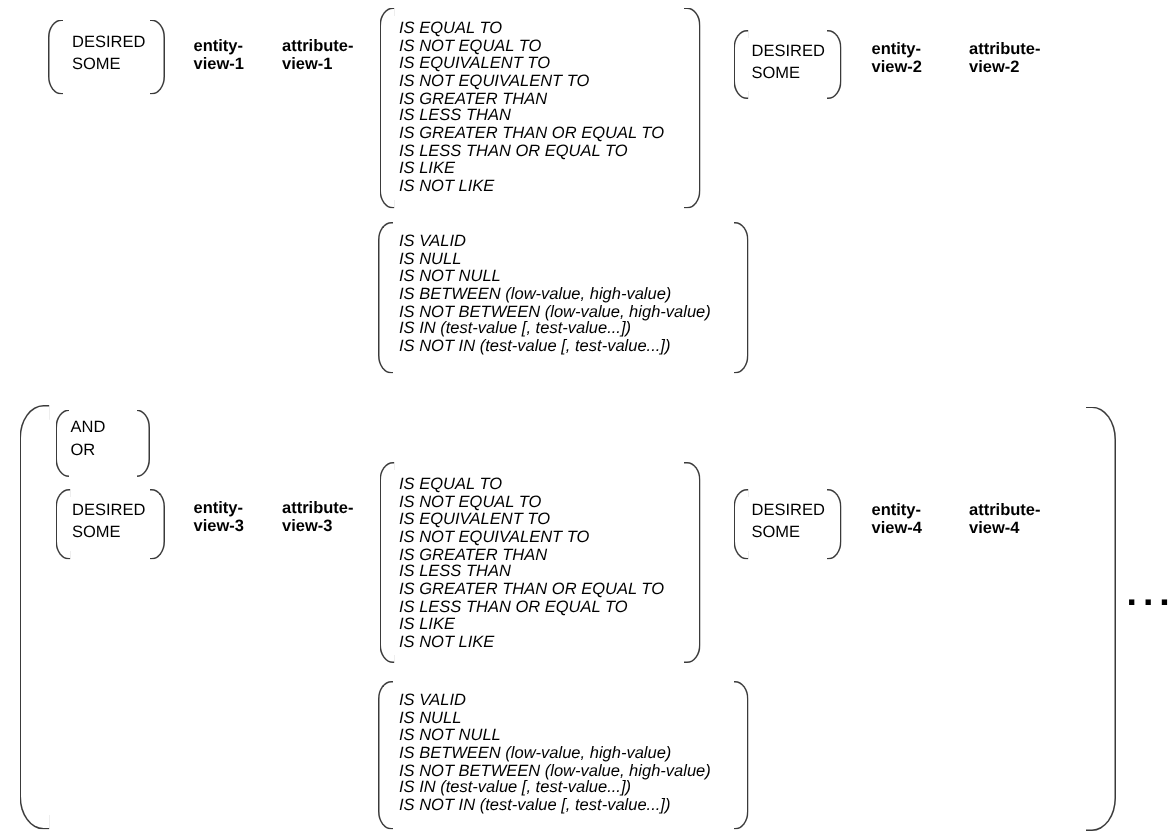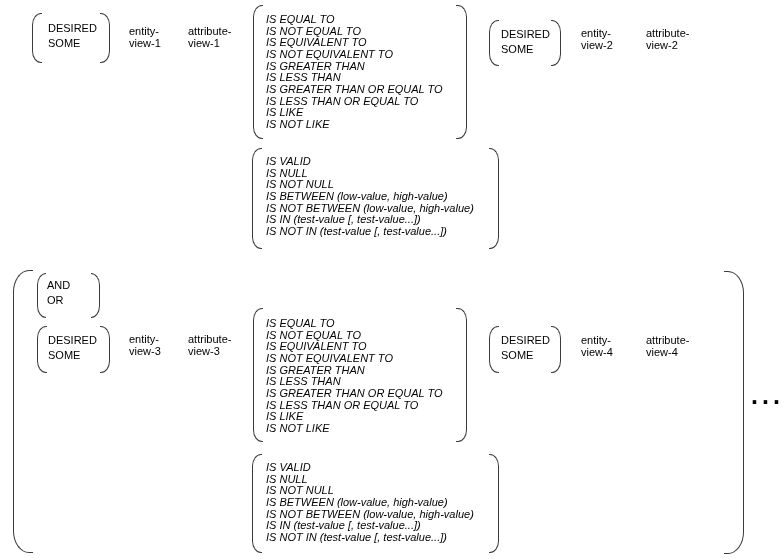--- a/index.html
+++ b/index.html
@@ -35,21 +35,21 @@
     border-radius: 0 9px 9px 0 / 0 12px 12px 0;
   }
   .p-big { width: 20px; }
   .p-big.p-open  { border-radius: 16px 0 0 16px / 22px 0 0 22px; }
   .p-big.p-close { border-radius: 0 16px 16px 0 / 0 22px 22px 0; }
   .txt {
     position: absolute;
     white-space: pre;
   }
   .choice { line-height: 15px; }
-  .vlabel { line-height: 12px; }
+  .vlabel { line-height: 12px; font-weight: bold; }
   .oplist { line-height: 11.65px; font-style: italic; }
   .dots {
     position: absolute;
     font-weight: 700;
     font-size: 25px;
     letter-spacing: 4px;
     line-height: 24px;
   }
 </style>
 </head>

